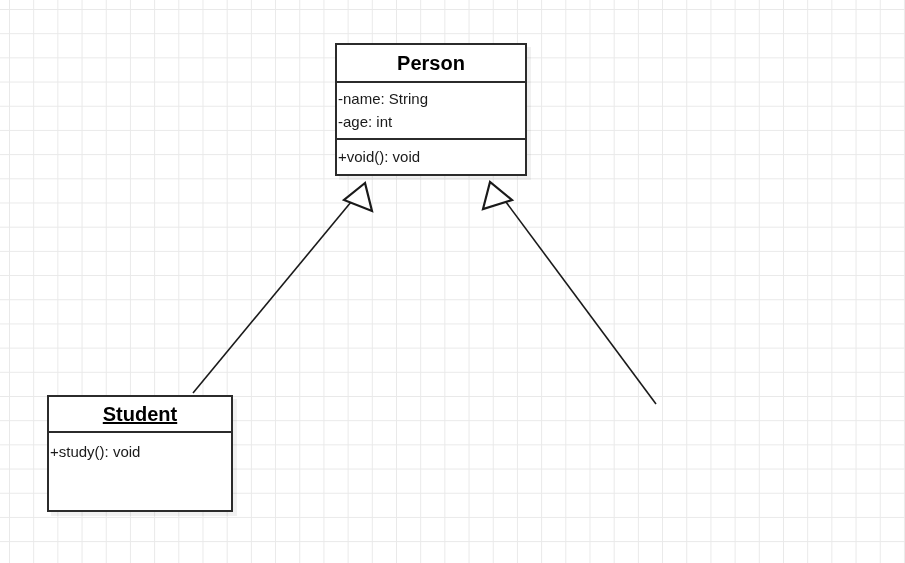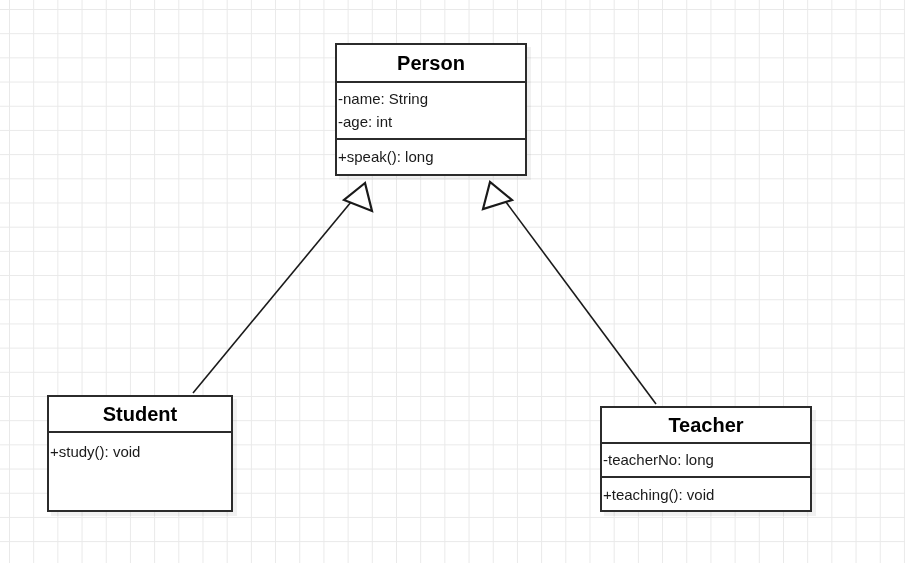--- a/index.html
+++ b/index.html
@@ -61,21 +61,21 @@
   }
 
   
   #class-person { left: 335px; top: 43px; width: 192px; height: 133px; }
   #class-person .uml-title { height: 36px; }
   #class-person .attrs { height: 57px; }
   #class-person .ops { height: 36px; display:flex; align-items:center; }
 
   
   #class-student { left: 47px; top: 395px; width: 186px; height: 117px; }
-  #class-student .uml-title { height: 34px; }
+  #class-student .uml-title { height: 34px; text-decoration: underline; }
   #class-student .attrs { height: 35px; display:flex; align-items:center; }
   #class-student .ops { height: 46px; display:flex; align-items:flex-start; padding-top:8px;text-align:right; }
 
   
   #class-teacher { left: 600px; top: 406px; width: 212px; height: 106px; }
   #class-teacher .uml-title { height: 34px; }
   #class-teacher .attrs { height: 34px; display:flex; align-items:center; }
   #class-teacher .ops { height: 36px; display:flex; align-items:center; }
 </style>
 </head>
@@ -96,34 +96,25 @@
     </g>
   </svg>
 
   <div class="uml-class" id="class-person">
     <div class="uml-title">Person</div>
     <div class="uml-compartment attrs">
       <div class="uml-line">-name: String</div>
       <div class="uml-line">-age: int</div>
     </div>
     <div class="uml-compartment ops">
-      <div class="uml-line">+speak(): long</div>
+      <div class="uml-line">+void(): void</div>
     </div>
   </div>
 
   <div class="uml-class" id="class-student">
     <div class="uml-title">Student</div>
     <div class="uml-compartment ops">
       <div class="uml-line">+study(): void</div>
     </div>
   </div>
 
-  <div class="uml-class" id="class-teacher">
-    <div class="uml-title">Teacher</div>
-    <div class="uml-compartment attrs">
-      <div class="uml-line">-teacherNo: long</div>
-    </div>
-    <div class="uml-compartment ops">
-      <div class="uml-line">+teaching(): void</div>
-    </div>
-  </div>
 
 </div>
 
 </body></html>

